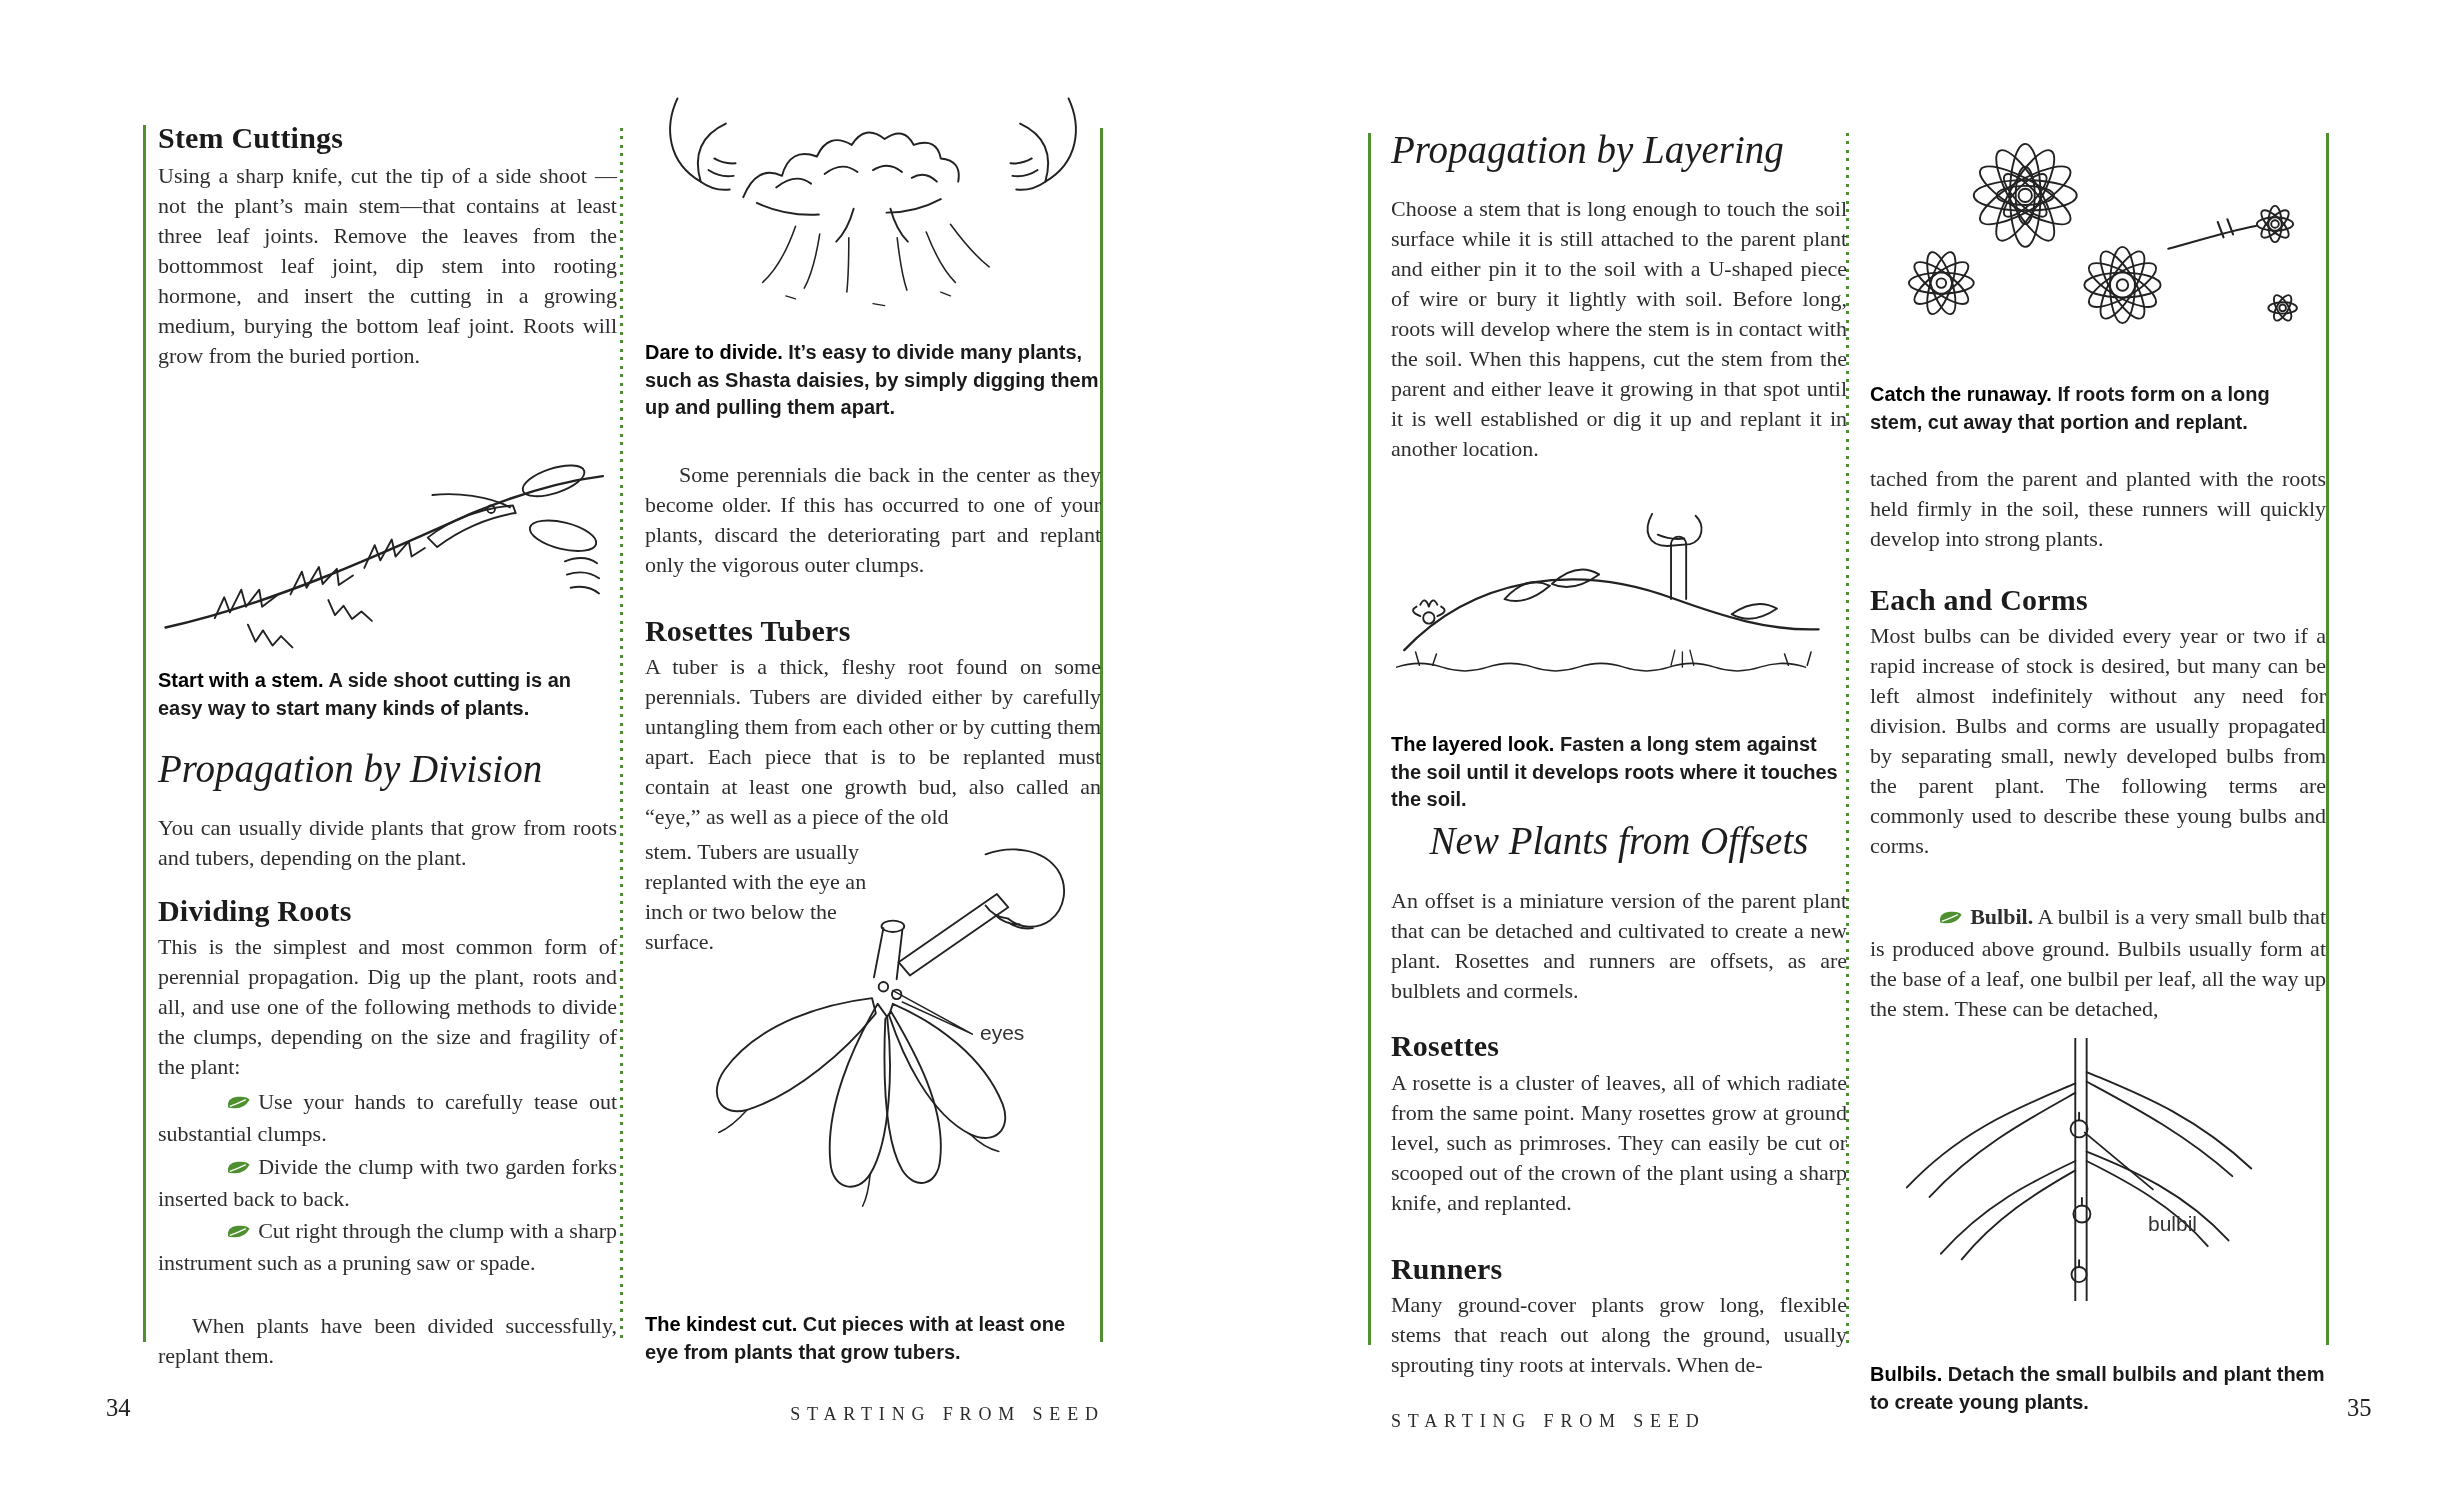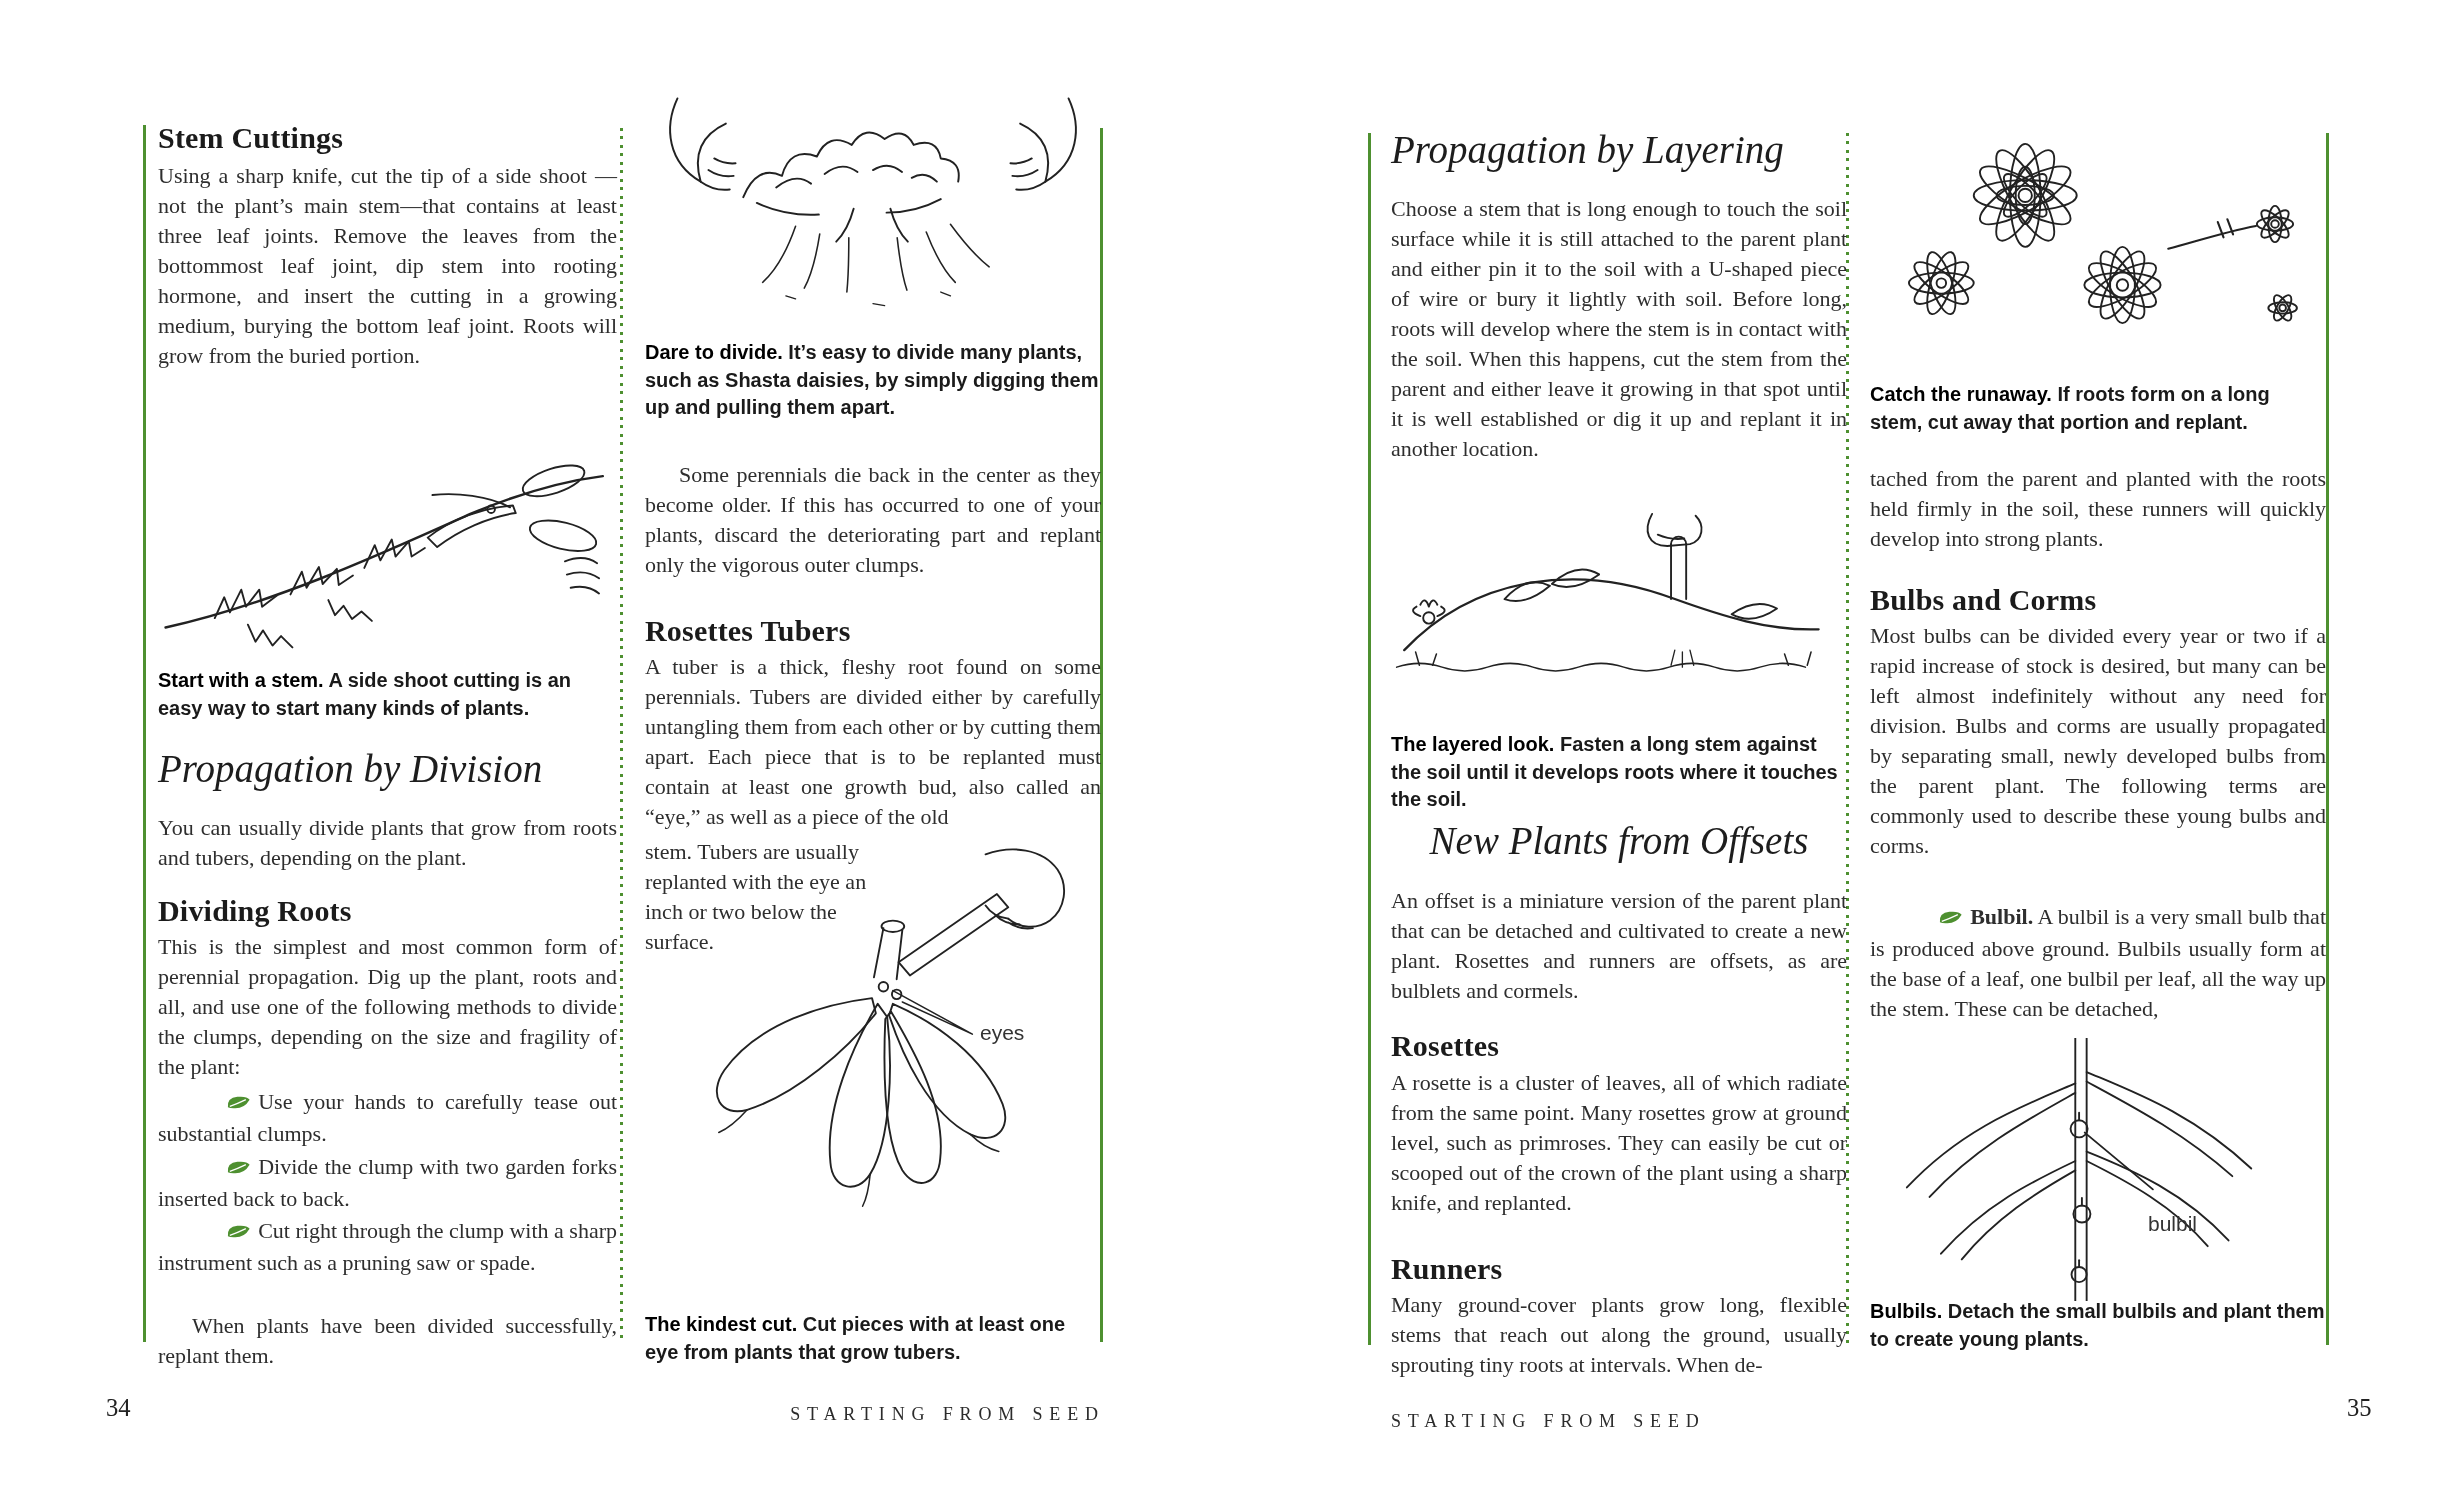--- a/index.html
+++ b/index.html
@@ -227,21 +227,21 @@
       <circle cx="420" cy="238" r="3.5"></circle>
     </g>
   </svg>
 
   <p class="abs caption" style="left:1870px;top:381px;width:456px;">
     <span class="lead">Catch the runaway.</span><span> If roots form on a long stem, cut away that portion and replant.</span>
   </p>
 
   <p class="abs body-para" style="left:1870px;top:464px;width:456px;">tached from the parent and planted with the roots held firmly in the soil, these runners will quickly develop into strong plants.</p>
 
-  <div class="abs heading-sub" style="left:1870px;top:583px;width:456px;">Bulbs and Corms</div>
+  <div class="abs heading-sub" style="left:1870px;top:583px;width:456px;">Each and Corms</div>
 
   <p class="abs body-para" style="left:1870px;top:621px;width:456px;">Most bulbs can be divided every year or two if a rapid increase of stock is desired, but many can be left almost indefinitely without any need for division. Bulbs and corms are usually propagated by separating small, newly developed bulbs from the parent plant. The following terms are commonly used to describe these young bulbs and corms.</p>
 
   <p class="abs body-para indent" style="left:1870px;top:902px;width:456px;"><span class="leaf"><svg width="24.6" height="17" viewBox="0 0 26 18">
           <path d="M2,14 Q1,4 12,3 Q22,2 25,6 Q19,16 8,15 Q4,15 2,14 Z" fill="#4e9030" stroke="none"></path>
           <path d="M4,13 Q13,10 21,6" stroke="#fff" stroke-width="1.4" fill="none"></path>
         </svg></span><b>Bulbil.</b><span> A bulbil is a very small bulb that is produced above ground. Bulbils usually form at the base of a leaf, one bulbil per leaf, all the way up the stem. These can be detached,</span></p>
 
   <div class="abs" style="left:1870px;top:1038px;width:456px;height:263px;">
     <svg class="illu" style="left:0;top:0;" width="456" height="263" viewBox="0 0 460 278">
@@ -254,20 +254,20 @@
         <path d="M210,87 v-8"></path>
       <circle cx="213" cy="186" r="9"></circle>
         <path d="M213,177 v-8"></path>
       <circle cx="210" cy="250" r="8"></circle>
         <path d="M210,242 v-7"></path>
       <path d="M216,100 L288,160" stroke-width="2"></path>
     </svg>
     <span class="label-sans abs" style="left:278px;top:142px;margin-top:32px;">bulbil</span>
   </div>
 
-  <p class="abs caption" style="left:1870px;top:1298px;width:456px;">
+  <p class="abs caption" style="left:1870px;top:1361px;width:456px;">
     <span class="lead">Bulbils.</span><span> Detach the small bulbils and plant them to create young plants.</span>
   </p>
 
   <div class="abs footer-head" style="left:1391px;top:1411px;">STARTING FROM SEED</div>
   <div class="abs page-num" style="left:2347px;top:1394px;">35</div>
 </div>
 
 
 </body></html>

